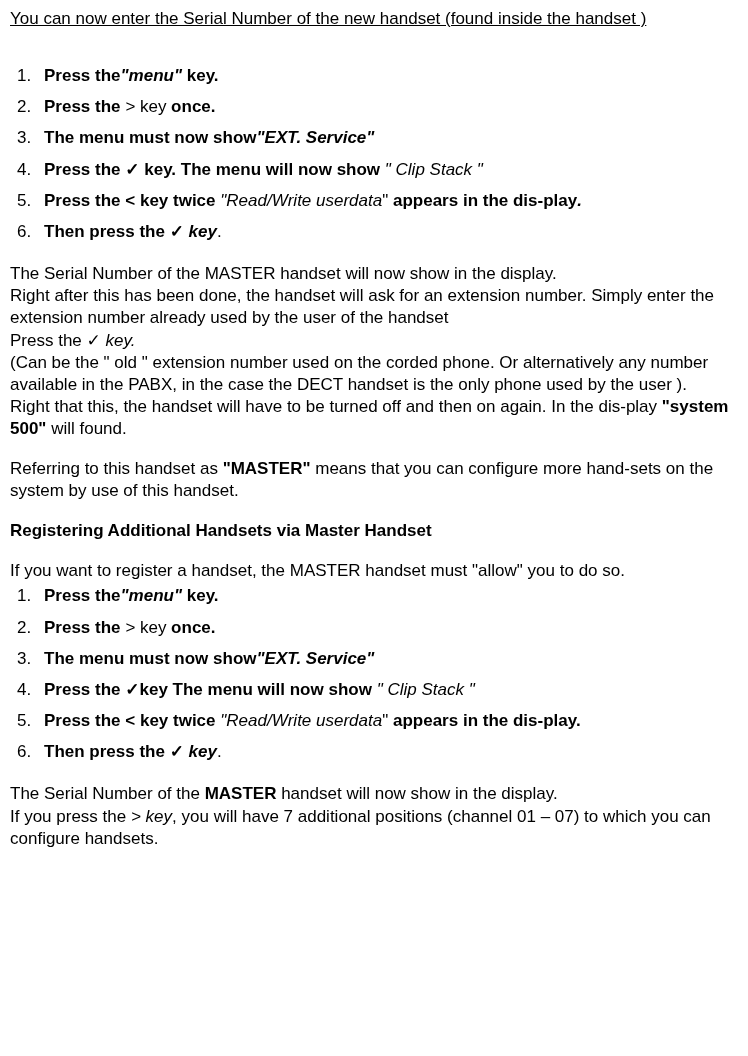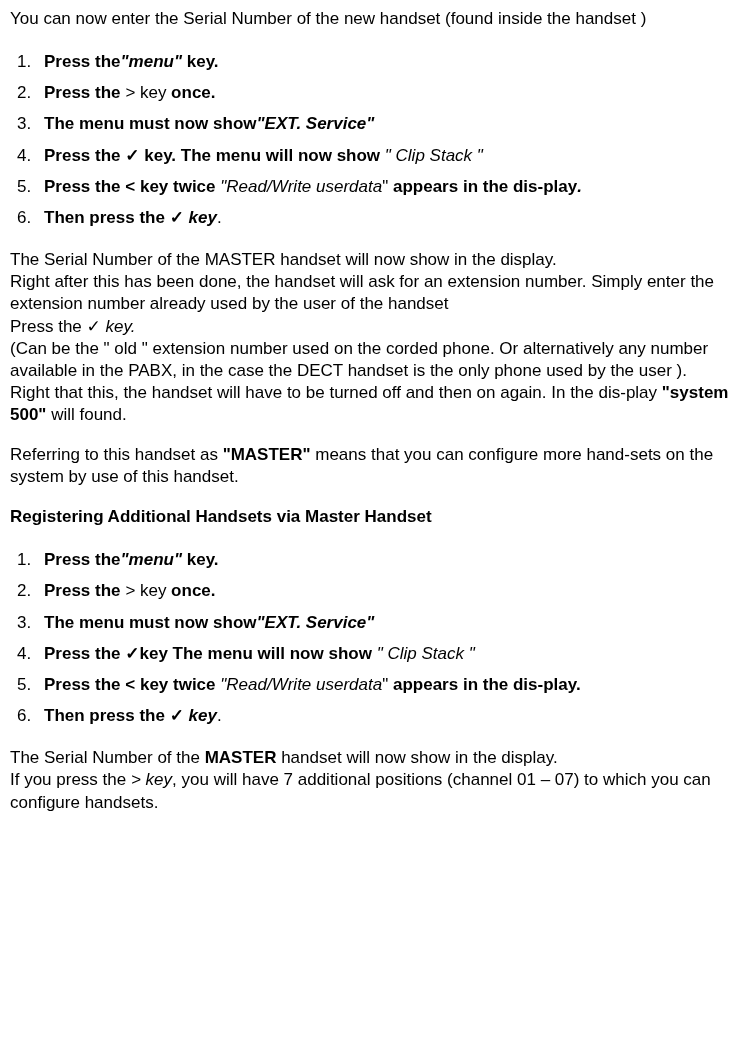--- a/index.html
+++ b/index.html
@@ -6,21 +6,22 @@
       font-family: Arial, Helvetica, sans-serif;
       font-size: 17px;
       line-height: 1.3;
       color: #000;
       margin: 0;
       padding: 8px 10px;
       width: 748px;
       box-sizing: border-box;
     }
     .intro {
-      margin-bottom: 18px;
+      margin-bottom: 32px;
+      text-decoration: underline;
     }
     ol {
       margin: 0 0 18px 0;
       padding-left: 26px;
     }
     ol li {
       padding-left: 8px;
       margin-bottom: 4px;
       line-height: 1.6;
     }
@@ -76,20 +77,21 @@
   <p><span> Right that this, the handset will  have to be turned off and then on again. In the dis-play </span><span class="bold">"system 500"</span><span> will found.</span></p>
 </div>
 
 <div class="para">
   <p><span>Referring to this handset as </span><span class="bold">"MASTER"</span><span> means that you can configure more hand-sets on the system by use of this handset.</span></p>
 </div>
 
 <div class="underline-heading">Registering Additional Handsets via Master Handset</div>
 
 <div class="para tight">
+  <p>If you want to register a handset, the MASTER handset must "allow" you to do so.</p>
 </div>
 
 <ol>
   <li>
     <span class="bold">Press the</span><span class="bolditalic">"menu" </span><span class="bold">key.</span>
   </li>
   <li>
     <span class="bold">Press the </span><span class="italic">&gt;</span><span> key </span><span class="bold">once.</span>
   </li>
   <li>

